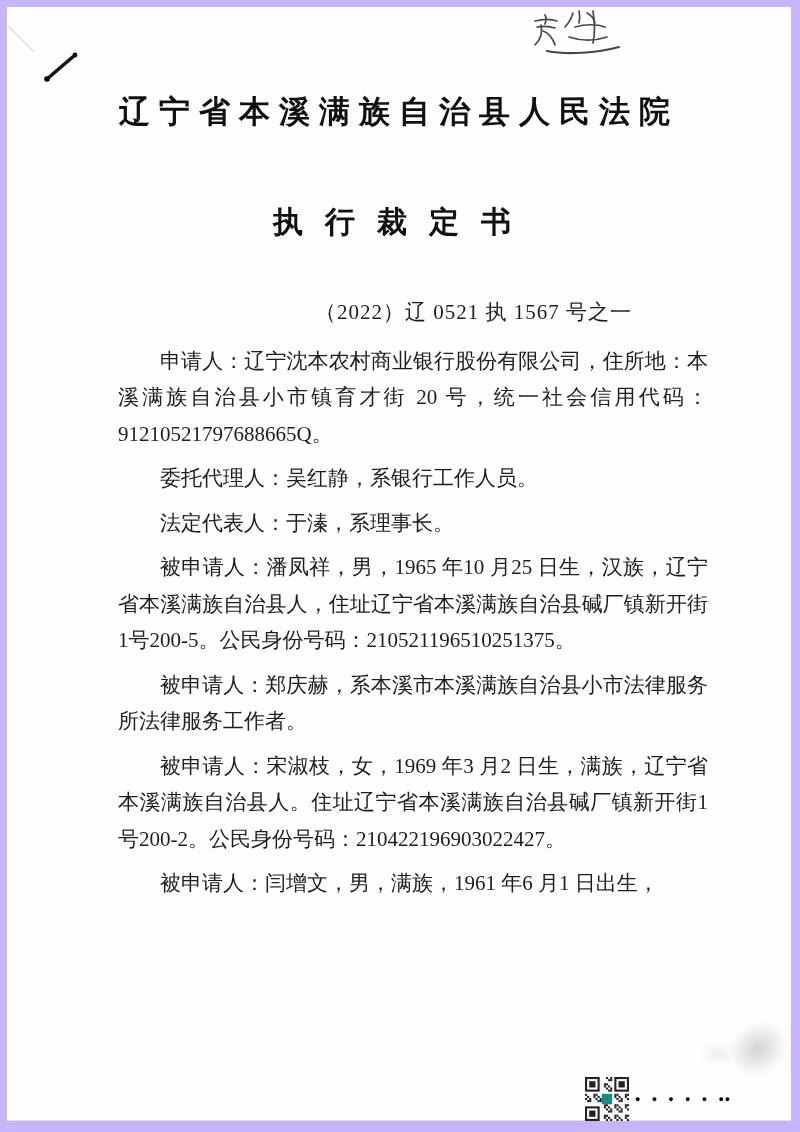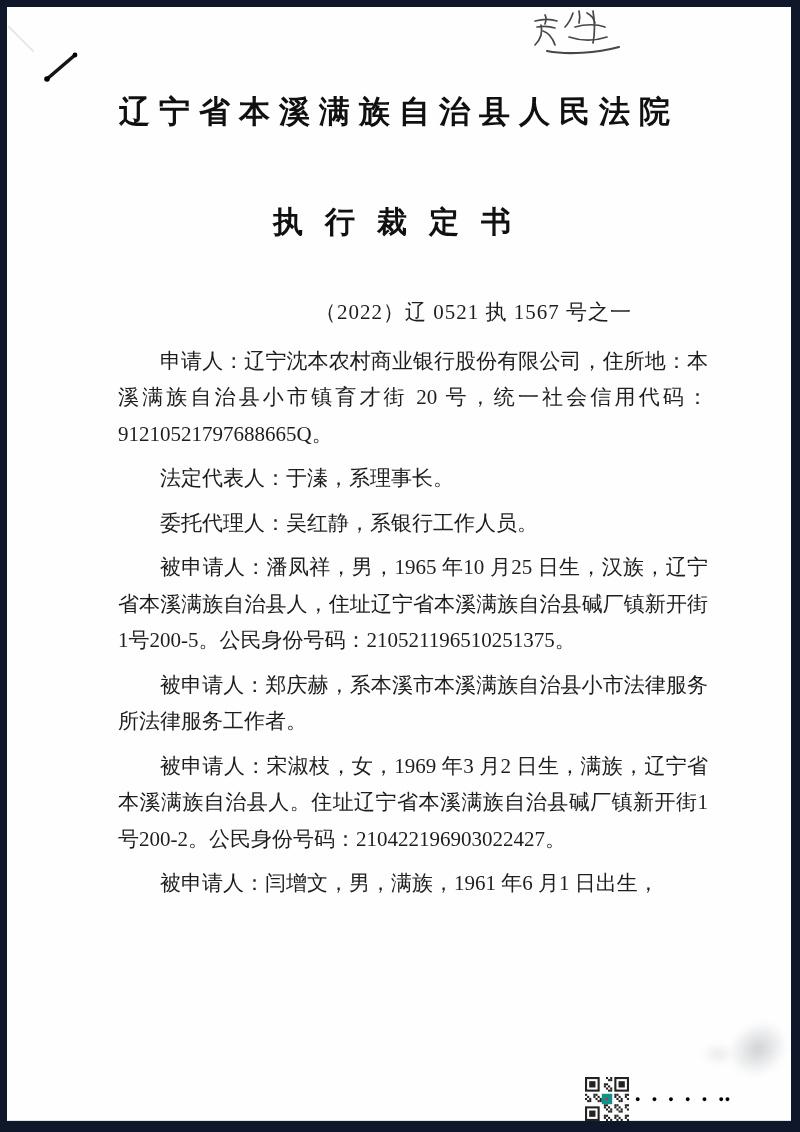--- a/index.html
+++ b/index.html
@@ -1,17 +1,17 @@
 <!DOCTYPE html>
 <html><head>
 <meta charset="utf-8">
 <style>
   html,body{margin:0;padding:0;width:800px;height:1132px;overflow:hidden;
     background:#efefef;font-family:"Liberation Serif","DejaVu Serif",serif;}
-  .scan-bg{position:relative;width:800px;height:1132px;background:#0f172a;}
+  .scan-bg{position:relative;width:800px;height:1132px;background:#c4b5fd;}
   .page{position:absolute;left:7px;top:7px;width:784px;height:1113px;
     background:#fefefe;border-bottom:1px solid #dfe2e3;}
   .court-name{position:absolute;left:0;top:84px;width:100%;margin:0;
     text-align:center;font-size:31px;font-weight:700;letter-spacing:9px;
     color:#101010;line-height:42px;}
   .doc-title{position:absolute;left:0;top:190px;width:100%;margin:4px;
     text-align:center;font-size:30px;font-weight:700;letter-spacing:22px;
     color:#101010;line-height:42px;}
   .body-text{position:absolute;left:103px;top:287px;width:606px;
     font-size:21px;line-height:36.5px;color:#1d1d1d;text-align:justify;}
@@ -64,22 +64,22 @@
       </g>
     </svg>
 
     <h1 class="court-name">辽宁省本溪满族自治县人民法院</h1>
 
     <h2 class="doc-title">执行裁定书</h2>
 
     <div class="body-text">
       <div class="case-number">（2022）辽 0521 执 1567 号之一</div>
       <p>申请人：辽宁沈本农村商业银行股份有限公司，住所地：本溪满族自治县小市镇育才街 20 号，统一社会信用代码：91210521797688665Q。</p>
+      <p>委托代理人：吴红静，系银行工作人员。</p>
       <p>法定代表人：于溱，系理事长。</p>
-      <p>委托代理人：吴红静，系银行工作人员。</p>
       <p>被申请人：潘凤祥，男，1965 年10 月25 日生，汉族，辽宁省本溪满族自治县人，住址辽宁省本溪满族自治县碱厂镇新开街1号200-5。公民身份号码：210521196510251375。</p>
       <p>被申请人：郑庆赫，系本溪市本溪满族自治县小市法律服务所法律服务工作者。</p>
       <p>被申请人：宋淑枝，女，1969 年3 月2 日生，满族，辽宁省本溪满族自治县人。住址辽宁省本溪满族自治县碱厂镇新开街1号200-2。公民身份号码：210422196903022427。</p>
       <p>被申请人：闫增文，男，满族，1961 年6 月1 日出生，</p>
     </div>
 
     <svg class="qr" id="qr-svg" width="44" height="44" viewBox="0 0 42 42">
         <rect x="0" y="0" width="42" height="42" fill="#ffffff"></rect>
         <rect x="0" y="16" width="2" height="2" fill="#222"></rect>
         <rect x="0" y="20" width="2" height="2" fill="#222"></rect>

